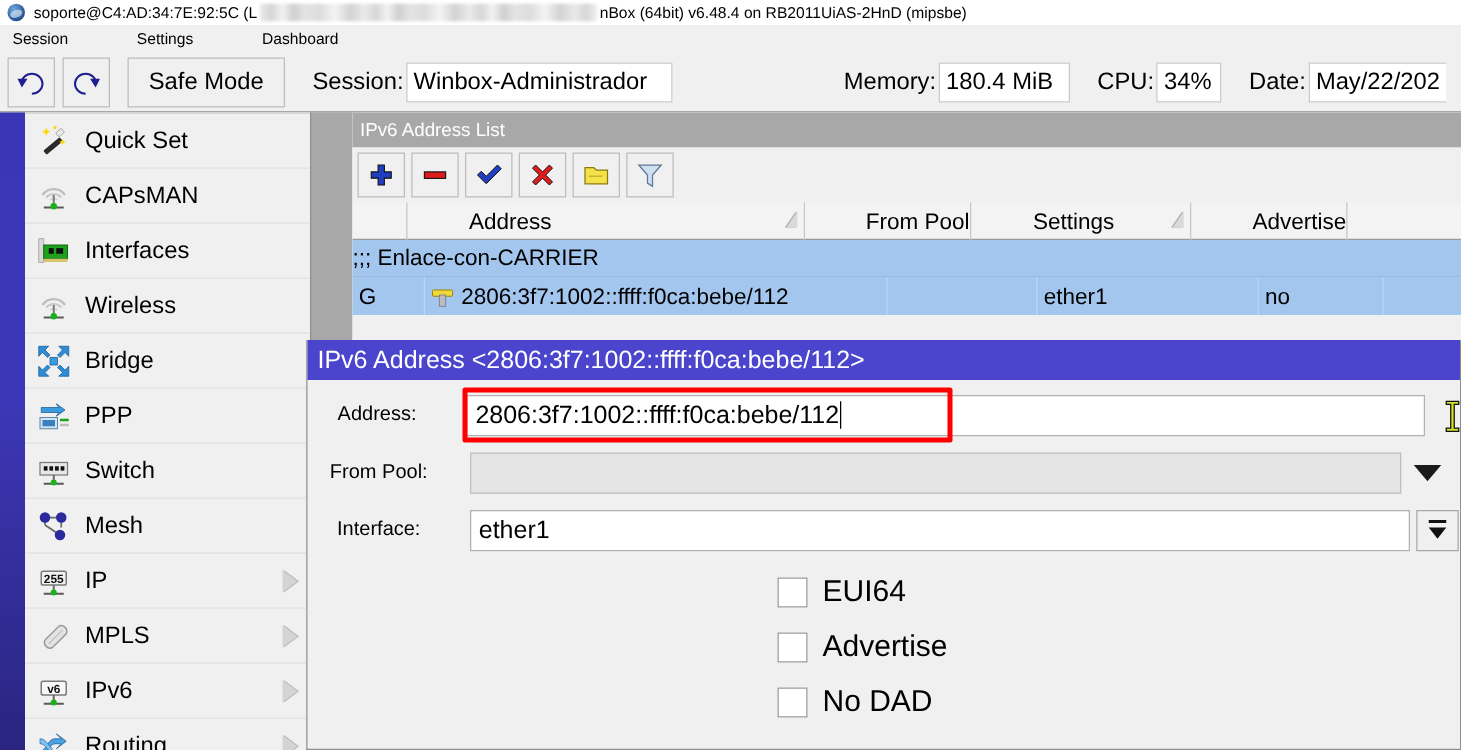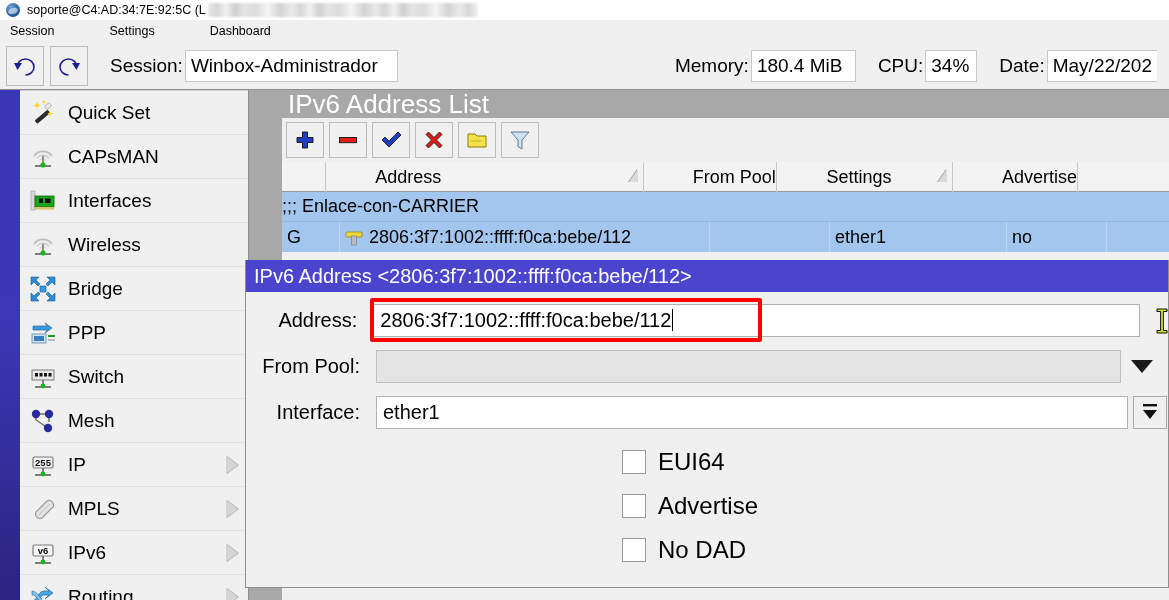--- a/index.html
+++ b/index.html
@@ -103,21 +103,21 @@
     background: #a8a8a8; border-left: 1px solid #8f8f8f;
   }
 
   
   .content {
     position: absolute; left: 282px; top: 90px; width: 887px; height: 510px;
     background: #f0f0f0;
   }
   .win-header {
     height: 28px; background: #a8a8a8; display: flex; align-items: center;
-    padding-left: 6px; color: #ffffff; font-size: 26px;
+    padding-left: 6px; color: #ffffff; font-size: 15px;
   }
   .win-toolbar {
     height: 44px; background: #f0f0f0; display: flex; align-items: center;
     padding-left: 4px;
   }
   .wt-btn {
     width: 38px; height: 36px; margin-right: 5px;
     border: 1px solid #bcbcbc; background: #f0f0f0;
     display: flex; align-items: center; justify-content: center;
   }
@@ -137,31 +137,31 @@
   .trow { display: flex; height: 30px; background: #a3c6ee; align-items: center; }
   .tcomment {
     display: flex; height: 30px; background: #a3c6ee; align-items: center;
     border-bottom: 1px solid #93b7e0;
   }
   .td { height: 30px; display: flex; align-items: center; padding-left: 5px;
         border-right: 1px solid #bcd5f0; }
 
   
   .dialog {
-    position: absolute; left: 245px; top: 260px; width: 924px; height: 328px;
+    position: absolute; left: 245px; top: 272px; width: 924px; height: 328px;
     background: #f0f0f0; border: 1px solid #8f8f8f; border-top: none;
   }
   .dlg-title {
     height: 32px; background: #4a45cc; color: #ffffff; font-size: 20px;
     display: flex; align-items: center; padding-left: 8px;
   }
   .dlg-body { padding-top: 10px; position: relative; }
   .frow { display: flex; align-items: center; height: 36px; margin-bottom: 10px; }
   .flabel {
-    width: 130px; text-align: right; padding-right: 16px; font-size: 20px; color: #000;
+    width: 130px; text-align: center; padding-right: 16px; font-size: 16px; color: #000;
   }
   .finput {
     height: 33px; border: 1px solid #b0b0b0; background: #ffffff;
     display: flex; align-items: center; padding-left: 6px; font-size: 20px; color: #000;
   }
   .finput.disabled { background: #e4e4e4; border: 1px solid #bfbfbf; }
   .caret {
     display: inline-block; width: 1px; height: 22px; background: #000; margin-left: 1px;
   }
   .redbox {
@@ -184,20 +184,21 @@
   }
   .cblabel { font-size: 24px; color: #000; margin-left: 12px; }
 </style>
 </head>
 <body>
 
 <div class="titlebar">
   <span class="win-logo"></span>
   <span>soporte@C4:AD:34:7E:92:5C (L</span>
   <span class="title-blur"></span>
+  <span>nBox (64bit) v6.48.4 on RB2011UiAS-2HnD (mipsbe)</span>
 </div>
 
 <div class="menubar">
   <span class="mi">Session</span>
   <span class="mi">Settings</span>
   <span class="mi">Dashboard</span>
 </div>
 
 <div class="toolbar">
   <div class="tb-btn">
@@ -205,20 +206,21 @@
       <path d="M5 13 A8.5 8 0 1 1 13.5 21" fill="none" stroke="#1f1f8f" stroke-width="1.6"></path>
       <path d="M2 9 L10 9 L5.5 16 Z" fill="#1f1f8f"></path>
     </svg>
   </div>
   <div class="tb-btn">
     <svg width="26" height="24" viewBox="0 0 26 24">
       <path d="M21 13 A8.5 8 0 1 0 12.5 21" fill="none" stroke="#1f1f8f" stroke-width="1.6"></path>
       <path d="M24 9 L16 9 L20.5 16 Z" fill="#1f1f8f"></path>
     </svg>
   </div>
+  <div class="tb-wide">Safe Mode</div>
   <span class="tb-label">Session:</span>
   <div class="tb-field" style="min-width:213px">Winbox-Administrador</div>
 
   <div class="tb-right">
     <span class="tb-label">Memory:</span>
     <div class="tb-field" style="min-width:105px">180.4 MiB</div>
     <span class="tb-label">CPU:</span>
     <div class="tb-field" style="min-width:52px">34%</div>
     <span class="tb-label">Date:</span>
     <div class="tb-field" style="min-width:110px;border-right:none">May/22/202</div>

